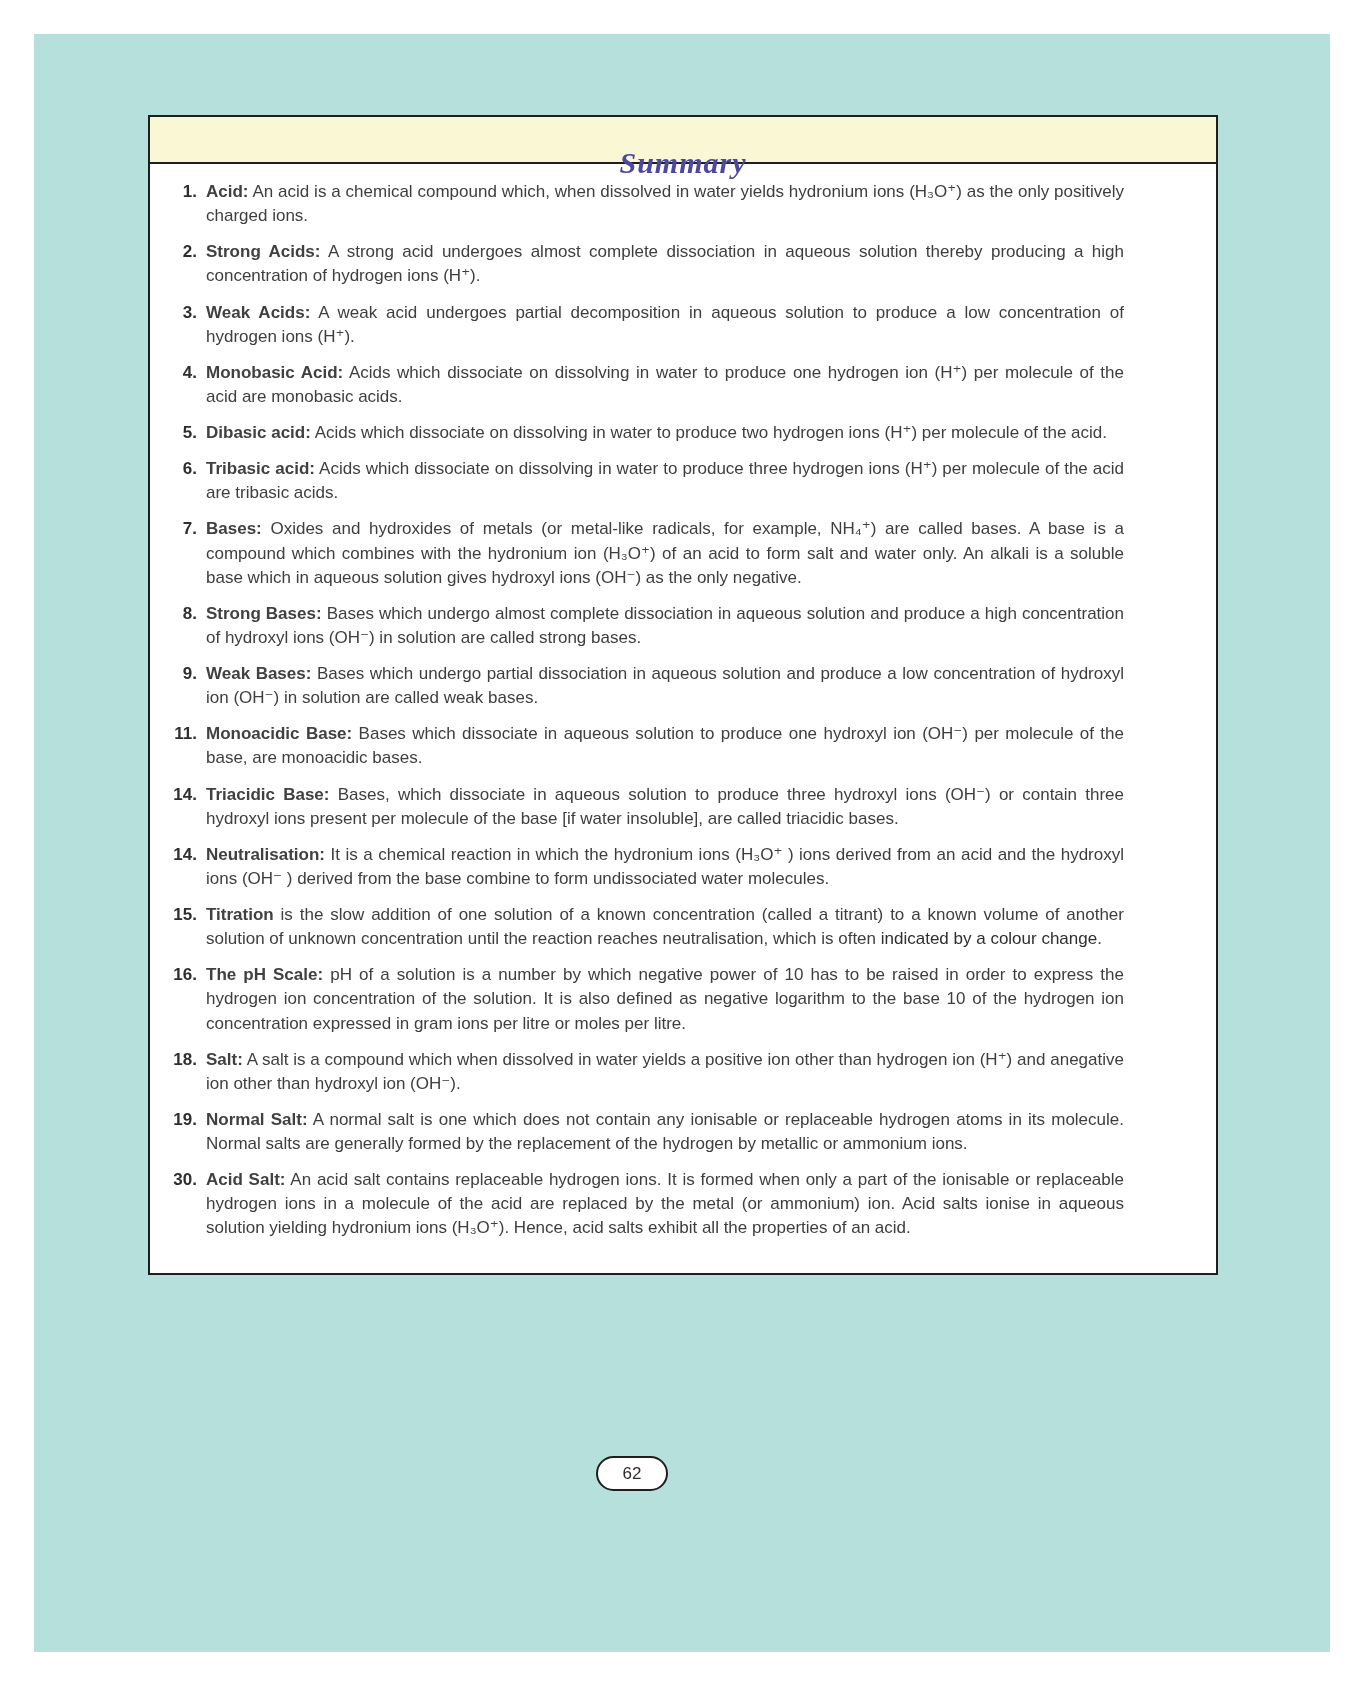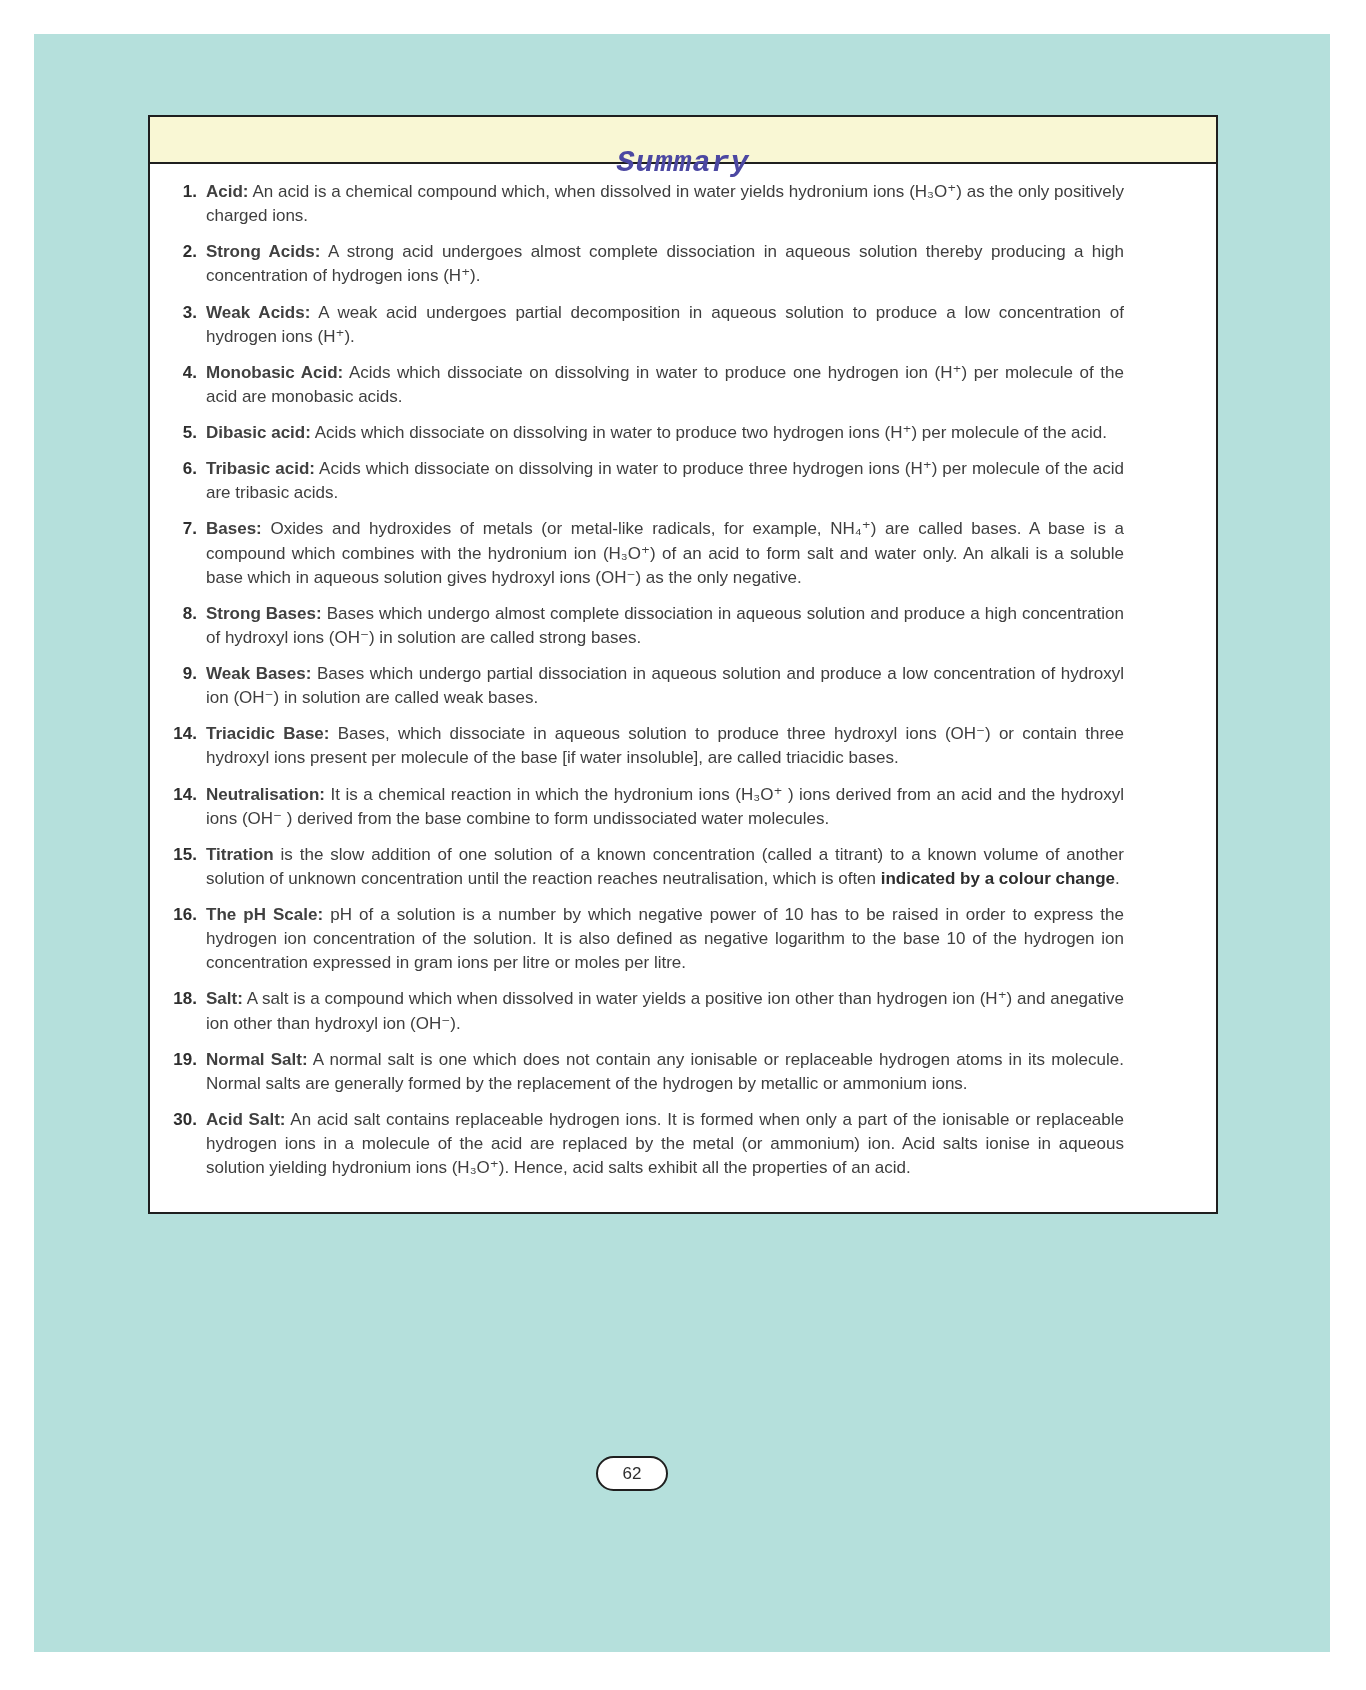--- a/index.html
+++ b/index.html
@@ -34,21 +34,21 @@
   }
   .box-header {
     background: #f9f7d4;
     border-bottom: 2.5px solid #1f1f1f;
     height: 47px;
     display: flex;
     align-items: center;
     justify-content: center;
   }
   .summary-title {
-    font-family: Liberation Mono, monospace;
+    font-family: Liberation Serif, serif;
     font-style: italic;
     font-weight: bold;
     font-size: 30px;
     letter-spacing: 1px;
     color: #4c48a2;
     margin-top: 47px;
   }
   .list {
     padding: 16px 92px 20px 12px;
   }
@@ -70,21 +70,21 @@
     text-align: justify;
     font-size: 17px;
     line-height: 1.42;
     color: #3e3e3e;
   }
   .term {
     font-weight: bold;
     color: #404040;
   }
   .boldpart {
-    font-weight: bold;
+    font-weight: normal;
     color: #2e2e2e;
     margin-top: 15px;
   }
   .page-pill {
     position: absolute;
     left: 596px;
     top: 1456px;
     width: 72px;
     height: 35px;
     background: #ffffff;
@@ -138,20 +138,24 @@
   </div>
         <div class="item">
     <span class="num">8.</span>
     <div class="body"><span class="term">Strong Bases:</span> <span class="text">Bases which undergo almost complete dissociation in aqueous solution and produce a high concentration of hydroxyl ions (OH⁻) in solution are called strong bases.</span></div>
   </div>
         <div class="item">
     <span class="num">9.</span>
     <div class="body"><span class="term">Weak Bases:</span> <span class="text">Bases which undergo partial dissociation in aqueous solution and produce a low concentration of hydroxyl ion (OH⁻) in solution are called weak bases.</span></div>
   </div>
         <div class="item">
+    <span class="num">11.</span>
+    <div class="body"><span class="term">Monoacidic Base:</span> <span class="text">Bases which dissociate in aqueous solution to produce one hydroxyl ion (OH⁻) per molecule of the base, are monoacidic bases.</span></div>
+  </div>
+        <div class="item">
     <span class="num">14.</span>
     <div class="body"><span class="term">Triacidic Base:</span> <span class="text">Bases, which dissociate in aqueous solution to produce three hydroxyl ions (OH⁻) or contain three hydroxyl ions present per molecule of the base [if water insoluble], are called triacidic bases.</span></div>
   </div>
         <div class="item">
     <span class="num">14.</span>
     <div class="body"><span class="term">Neutralisation:</span> <span class="text">It is a chemical reaction in which the hydronium ions (H₃O⁺ ) ions derived from an acid and the hydroxyl ions (OH⁻ ) derived from the base combine to form undissociated water molecules.</span></div>
   </div>
         <div class="item">
     <span class="num">15.</span>
     <div class="body"><span class="term">Titration</span> <span class="text">is the slow addition of one solution of a known concentration (called a titrant) to a known volume of another solution of unknown concentration until the reaction reaches neutralisation, which is often </span><span class="boldpart">indicated by a colour change</span><span class="text">.</span></div>

